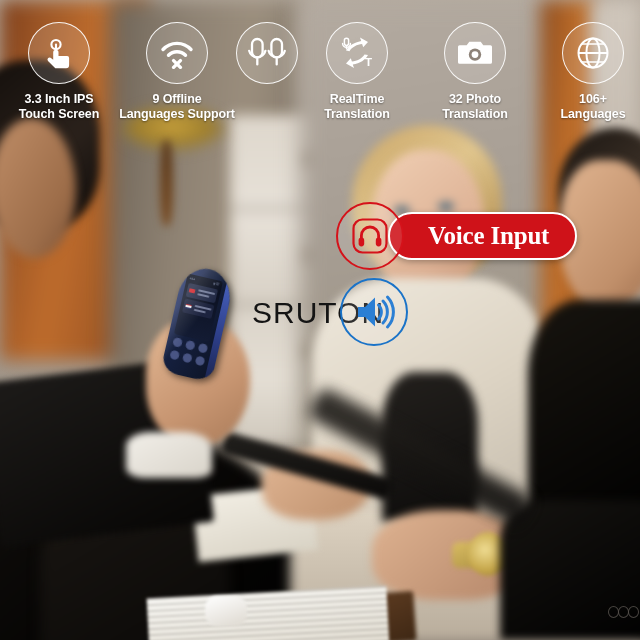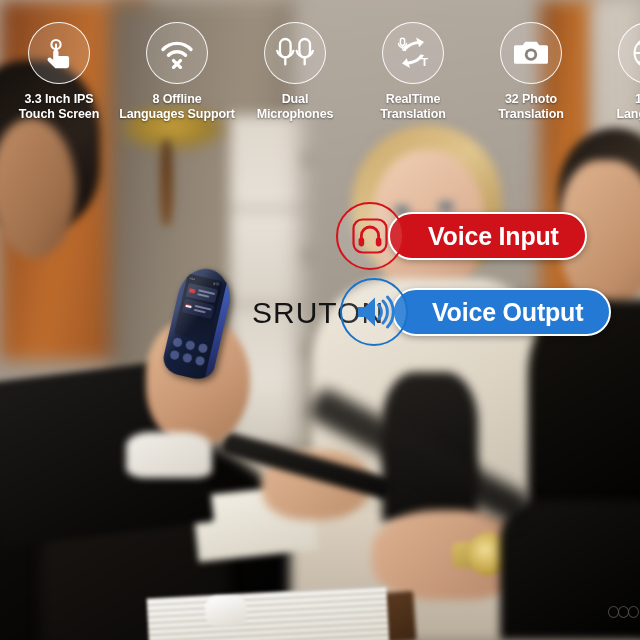--- a/index.html
+++ b/index.html
@@ -296,21 +296,21 @@
 
   
   #watermark{
     position:absolute;left:252px;top:296px;
     font-size:30px;font-weight:400;letter-spacing:1px;
     color:#141414;
     font-family:"Liberation Sans", sans-serif;
   }
 
   
-  .badge-row{position:absolute;display:flex;align-items:center;}
+  .badge-row{position:absolute;display:flex;align-items:center;font-family:Liberation Serif, serif;}
   #badge-input{left:336px;top:202px;}
   #badge-output{left:340px;top:278px;}
 
   .badge-icon{
     width:68px;height:68px;border-radius:50%;
     display:flex;align-items:center;justify-content:center;
     position:relative;z-index:2;
     background:rgba(255,255,255,.12);
     box-sizing:border-box;
   }
@@ -454,37 +454,35 @@
     </div>
 
     <div class="feature">
       <div class="f-circle">
         <svg width="36" height="32" viewBox="0 0 36 32" fill="none" stroke="#fff" stroke-linecap="round">
           <path d="M4 12.5 a19 19 0 0 1 28 0" stroke-width="3.4"></path>
           <path d="M9.5 18.3 a11.8 11.8 0 0 1 17 0" stroke-width="3.4"></path>
           <path d="M14.6 23.6 l6.8 6.8 M21.4 23.6 l-6.8 6.8" stroke-width="3.4"></path>
         </svg>
       </div>
-      <div class="f-label">8 Offline
+      <div class="f-label">9 Offline
 Languages Support</div>
     </div>
 
     <div class="feature">
       <div class="f-circle">
         <svg width="40" height="34" viewBox="0 0 40 34" fill="none" stroke="#fff" stroke-linecap="round">
           <rect x="5" y="3" width="10.6" height="18.4" rx="5.3" stroke-width="2.3"></rect>
           <path d="M2.2 14.8 a8.3 8.3 0 0 0 16.2 0" stroke-width="2.3"></path>
           <path d="M10.3 23 v5.4" stroke-width="2.3"></path>
           <rect x="24.4" y="3" width="10.6" height="18.4" rx="5.3" stroke-width="2.3"></rect>
           <path d="M21.6 14.8 a8.3 8.3 0 0 0 16.2 0" stroke-width="2.3"></path>
           <path d="M29.7 23 v5.4" stroke-width="2.3"></path>
         </svg>
       </div>
-      <div class="f-label">Dual
-Microphones</div>
     </div>
 
     <div class="feature">
       <div class="f-circle">
         <svg width="38" height="36" viewBox="0 0 38 36" fill="none">
           <path d="M30 7 L22 2.5 l1.2 3.4 C16 7.4 10.5 10.6 8 15.6 l3.5 .6 C14.2 12 19 9.6 24.1 9.1 l1.1 3.2z" fill="#fff"></path>
           <path d="M8 28.5 L16 33 l-1.2 -3.4 C22 28.2 27.5 25 30 20 l-3.5 -.6 C23.8 23.6 19 26 13.9 26.5 l-1.1 -3.2z" fill="#fff"></path>
           <g stroke="#fff" stroke-width="1.5" fill="none" stroke-linecap="round">
             <rect x="6.4" y="3.2" width="4.2" height="7.2" rx="2.1"></rect>
             <path d="M4.6 8.4 a3.9 3.9 0 0 0 7.8 0"></path>
@@ -543,16 +541,15 @@
     <div class="badge-icon">
       <svg width="44" height="44" viewBox="0 0 44 44" fill="none">
         <path d="M6 17 h7 L23 7.5 v29 L13 27 H6z" fill="#2b7fd4"></path>
         <g stroke="#2b7fd4" fill="none" stroke-linecap="round">
           <path d="M26.5 15 a10 10 0 0 1 0 14" stroke-width="3"></path>
           <path d="M31 11 a16 16 0 0 1 0 22" stroke-width="3"></path>
           <path d="M35.5 7 a22 22 0 0 1 0 30" stroke-width="3"></path>
         </g>
       </svg>
     </div>
-    <div class="badge-pill">Voice Output</div>
   </div>
 
 </div>
 
 </body></html>

